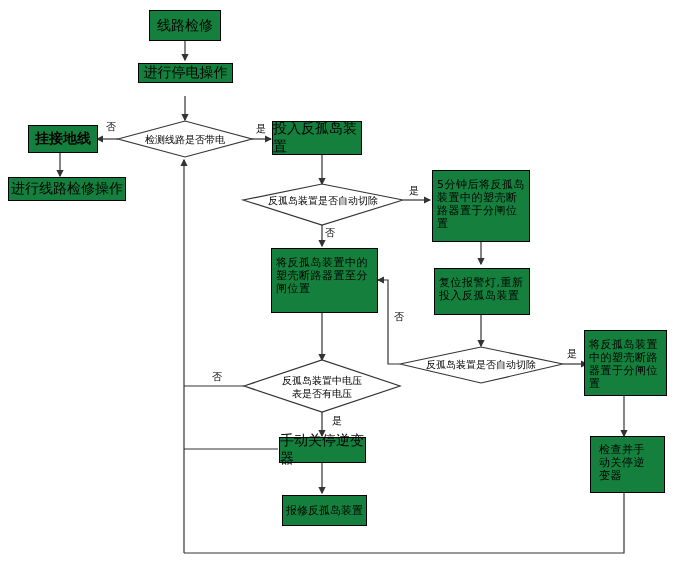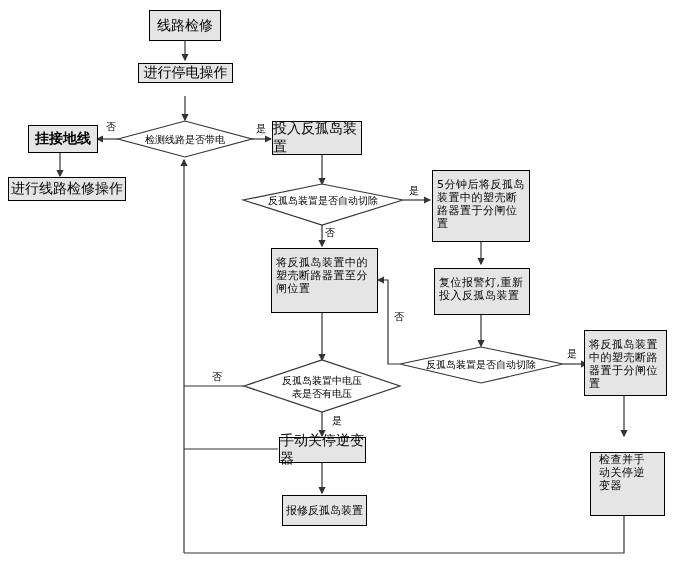--- a/index.html
+++ b/index.html
@@ -1,19 +1,19 @@
 <!DOCTYPE html>
 <html><head>
 <meta charset="utf-8">
 <style>
   html, body { margin: 0; padding: 0; background: #ffffff; }
   body { width: 693px; height: 563px; position: relative; overflow: hidden;
          font-family: "DejaVu Sans", sans-serif; color: #000; }
   svg.lines { position: absolute; left: 0; top: 0; }
-  .box { position: absolute; border: 1px solid #000; background: #e5e5e5; box-sizing: border-box; }
+  .box { position: absolute; border: 1px solid #000; background: #15803d; box-sizing: border-box; }
   .box.big { font-size: 14px; display: flex; align-items: center; justify-content: center; }
   .box.small { font-size: 11px; line-height: 13px; padding: 7px 4px; letter-spacing: 0.5px; }
   .dtext { position: absolute; font-size: 10px; text-align: center; line-height: 13px; white-space: nowrap; }
   .lbl { position: absolute; font-size: 10px; }
 </style>
 </head>
 <body>
 
 <svg class="lines" width="693" height="563">
   <defs>
@@ -93,21 +93,21 @@
 <div class="box small" style="left:434px;top:268px;width:96px;height:47px;">复位报警灯,重新投入反孤岛装置</div>
 <div class="dtext" style="left:420px;top:358px;width:122px;">反孤岛装置是否自动切除</div>
 <div class="box small" style="left:584px;top:330px;width:83px;height:66px;">将反孤岛装置中的塑壳断路器置于分闸位置</div>
 <div class="dtext" style="left:270px;top:374px;width:104px;">
     <div>反孤岛装置中电压</div>
     <div>表是否有电压</div>
   </div>
 <div class="box big" style="left:279px;top:437px;width:87px;height:26px;font-size:14px;">
     <span>手动关停逆变器</span>
   </div>
-<div class="box small" style="left:590px;top:436px;width:75px;height:64px;padding:0 8px;margin-top:16px;">检查并手动关停逆变器</div>
+<div class="box small" style="left:590px;top:436px;width:75px;height:57px;padding:6px 8px;">检查并手动关停逆变器</div>
 <div class="box big" style="left:282px;top:495px;width:85px;height:31px;font-size:11px;">
     <span>报修反孤岛装置</span>
   </div>
 
 <span class="lbl" style="left:106px;top:120px;">否</span>
 <span class="lbl" style="left:256px;top:122px;">是</span>
 <span class="lbl" style="left:409px;top:184px;">是</span>
 <span class="lbl" style="left:325px;top:226px;">否</span>
 <span class="lbl" style="left:394px;top:310px;">否</span>
 <span class="lbl" style="left:567px;top:347px;">是</span>

